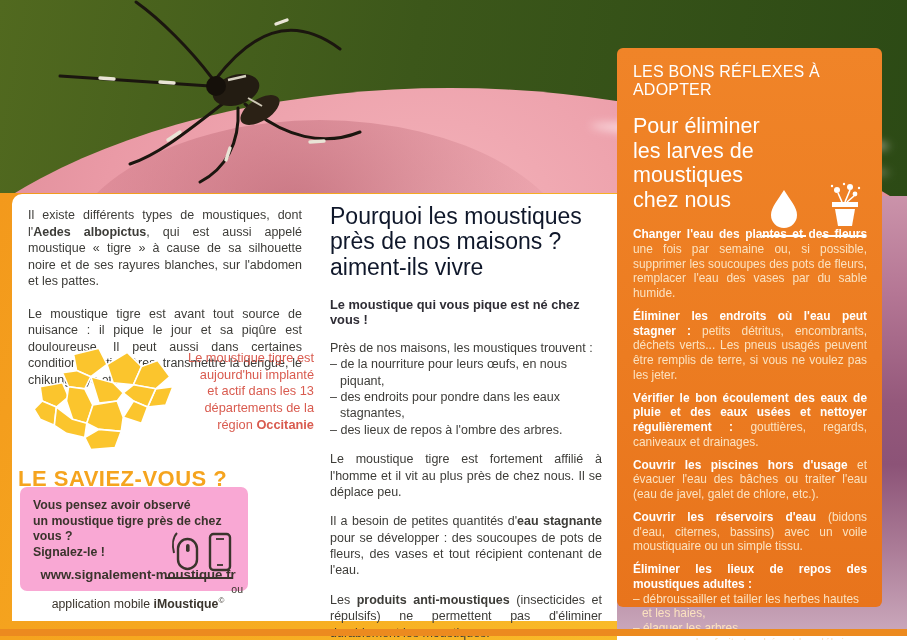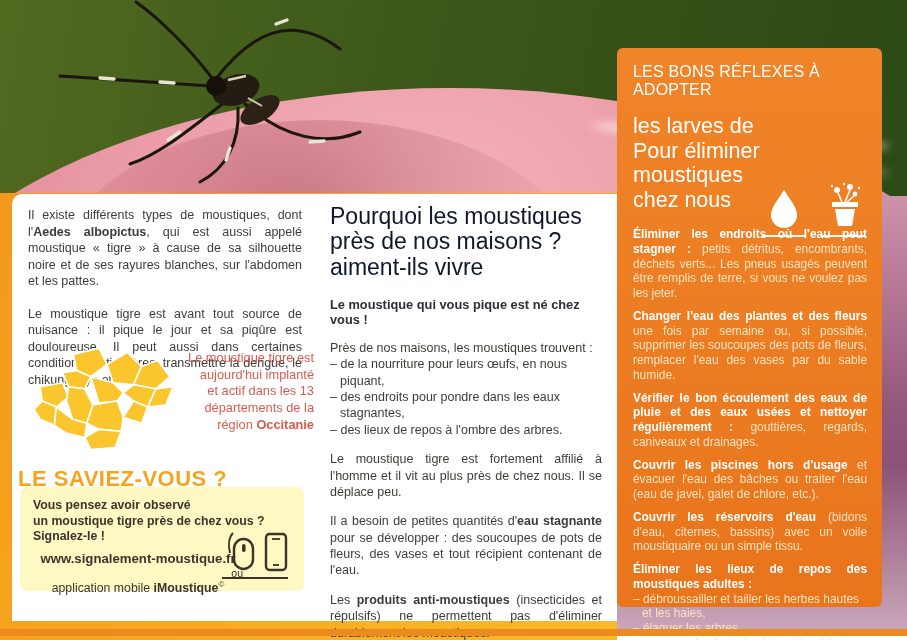--- a/index.html
+++ b/index.html
@@ -31,21 +31,21 @@
            border-radius:10px 0 0 0; }
 
   .leftcol  { position:absolute; left:16px; top:13px; width:274px; }
   .leftcol p { font-size:12.5px; line-height:1.32; color:#3d3c38; text-align:justify; margin-bottom:16px; }
 
   .maprow { position:absolute; left:16px; top:148px; width:286px; }
   .map-caption { position:absolute; right:0; top:8px; width:126px; text-align:right;
                  font-size:12.8px; line-height:1.3; color:#d95b4f; }
   .saviez { position:absolute; left:6px; top:272px; font-size:22px; font-weight:bold; letter-spacing:.5px;
             color:#f5a41e; z-index:3; }
-  .signal-box { position:absolute; left:8px; top:293px; width:284px; height:104px; background:#fef9c3;
+  .signal-box { position:absolute; left:8px; top:293px; width:228px; height:104px; background:#f9a8d4;
                 border-radius:7px; padding:11px 13px; z-index:2; }
   .signal-box .intro { font-size:12.3px; font-weight:bold; color:#3a342c; line-height:1.28; }
   .signal-center { width:210px; text-align:center; margin-top:6px; color:#3a342c; }
   .signal-center .site { font-size:13.2px; font-weight:bold; }
   .signal-center .or { font-size:10.5px; margin-top:1px;text-align:right; }
   .signal-center .app { font-size:12.3px; margin-top:1px; }
   .box-icons { position:absolute; right:12px; bottom:12px; width:70px; text-align:center; }
   .box-icons .row { display:flex; gap:9px; justify-content:center; }
   .box-icons .rule { margin-top:4px; height:2.5px; background:#3a342c; width:66px; }
 
@@ -191,22 +191,22 @@
 
       </div>
     </div>
 
   </div>
 </div>
 
 <div class="panel">
   <div class="panel-title">LES BONS RÉFLEXES À ADOPTER</div>
   <div class="panel-sub">
+    <div>Pour éliminer</div>
     <div>les larves de</div>
-    <div>Pour éliminer</div>
     <div>moustiques</div>
     <div>chez nous</div>
   </div>
   <div class="panel-icons">
     <div class="picon">
       <svg width="32" height="40" viewBox="0 0 32 40">
         <path d="M16 2 C 22 12, 29 19, 29 27 a13 13 0 0 1 -26 0 C 3 19, 10 12, 16 2 Z" fill="#ffffff"></path>
       </svg>
       <div class="rule"></div>
     </div>
@@ -220,22 +220,22 @@
           <circle cx="35" cy="6" r="1.2" fill="#ffffff"></circle>
         <path d="M14 11 L18 20 M26 8 L21 20 M30 14 L23 20" stroke="#ffffff" stroke-width="1.6" fill="none"></path>
         <rect x="8" y="20" width="26" height="5" fill="#ffffff"></rect>
         <path d="M11 27 L31 27 L28 44 L14 44 Z" fill="#ffffff"></path>
       </svg>
       <div class="rule"></div>
     </div>
   </div>
 
   <div class="tips">
+    <p class="tip"><b>Changer l'eau des plantes et des fleurs</b><span> une fois par semaine ou, si possible, supprimer les soucoupes des pots de fleurs, remplacer l'eau des vases par du sable humide.</span></p>
     <p class="tip"><b>Éliminer les endroits où l'eau peut stagner :</b><span> petits détritus, encombrants, déchets verts... Les pneus usagés peuvent être remplis de terre, si vous ne voulez pas les jeter.</span></p>
-    <p class="tip"><b>Changer l'eau des plantes et des fleurs</b><span> une fois par semaine ou, si possible, supprimer les soucoupes des pots de fleurs, remplacer l'eau des vases par du sable humide.</span></p>
     <p class="tip"><b>Vérifier le bon écoulement des eaux de pluie et des eaux usées et nettoyer régulièrement :</b><span> gouttières, regards, caniveaux et drainages.</span></p>
     <p class="tip"><b>Couvrir les piscines hors d'usage</b><span> et évacuer l'eau des bâches ou traiter l'eau (eau de javel, galet de chlore, etc.).</span></p>
     <p class="tip"><b>Couvrir les réservoirs d'eau</b><span> (bidons d'eau, citernes, bassins) avec un voile moustiquaire ou un simple tissu.</span></p>
     <div class="tip">
       <b>Éliminer les lieux de repos des moustiques adultes :</b>
       <ul>
         <li>– débroussailler et tailler les herbes hautes et les haies,</li>
         <li>– élaguer les arbres,</li>
         <li>– ramasser les fruits tombés et les débris végétaux,</li>
 

